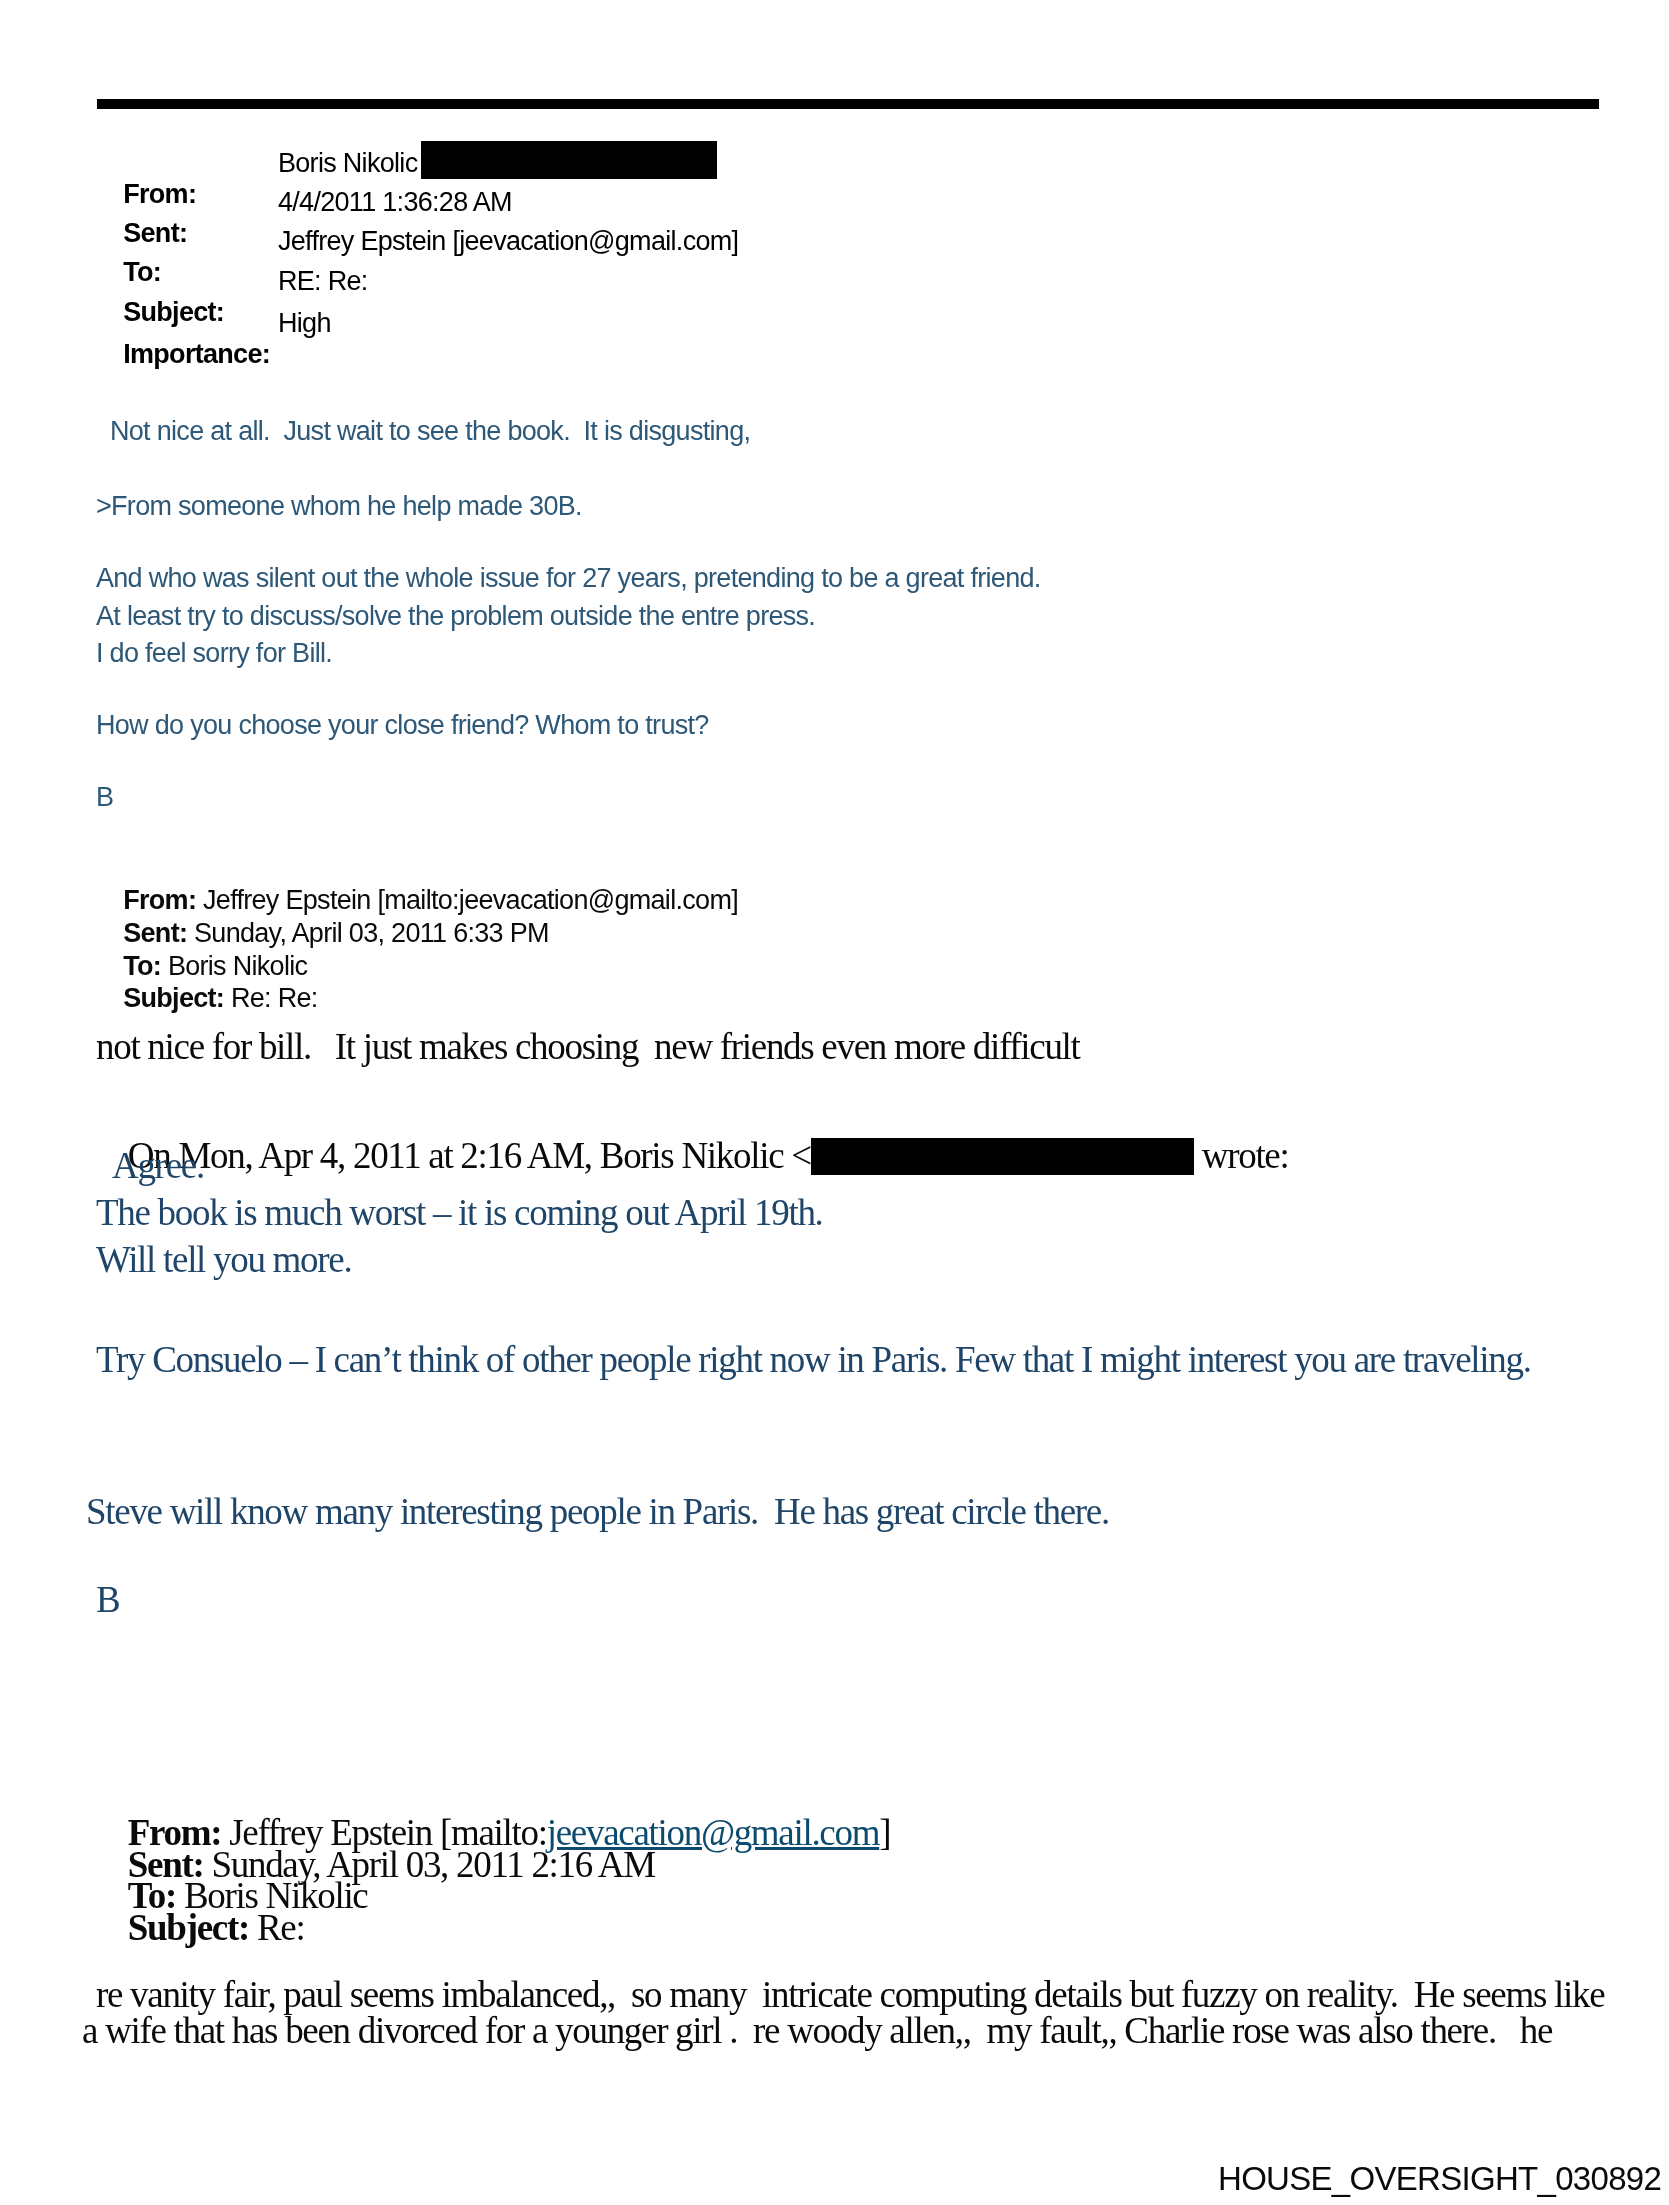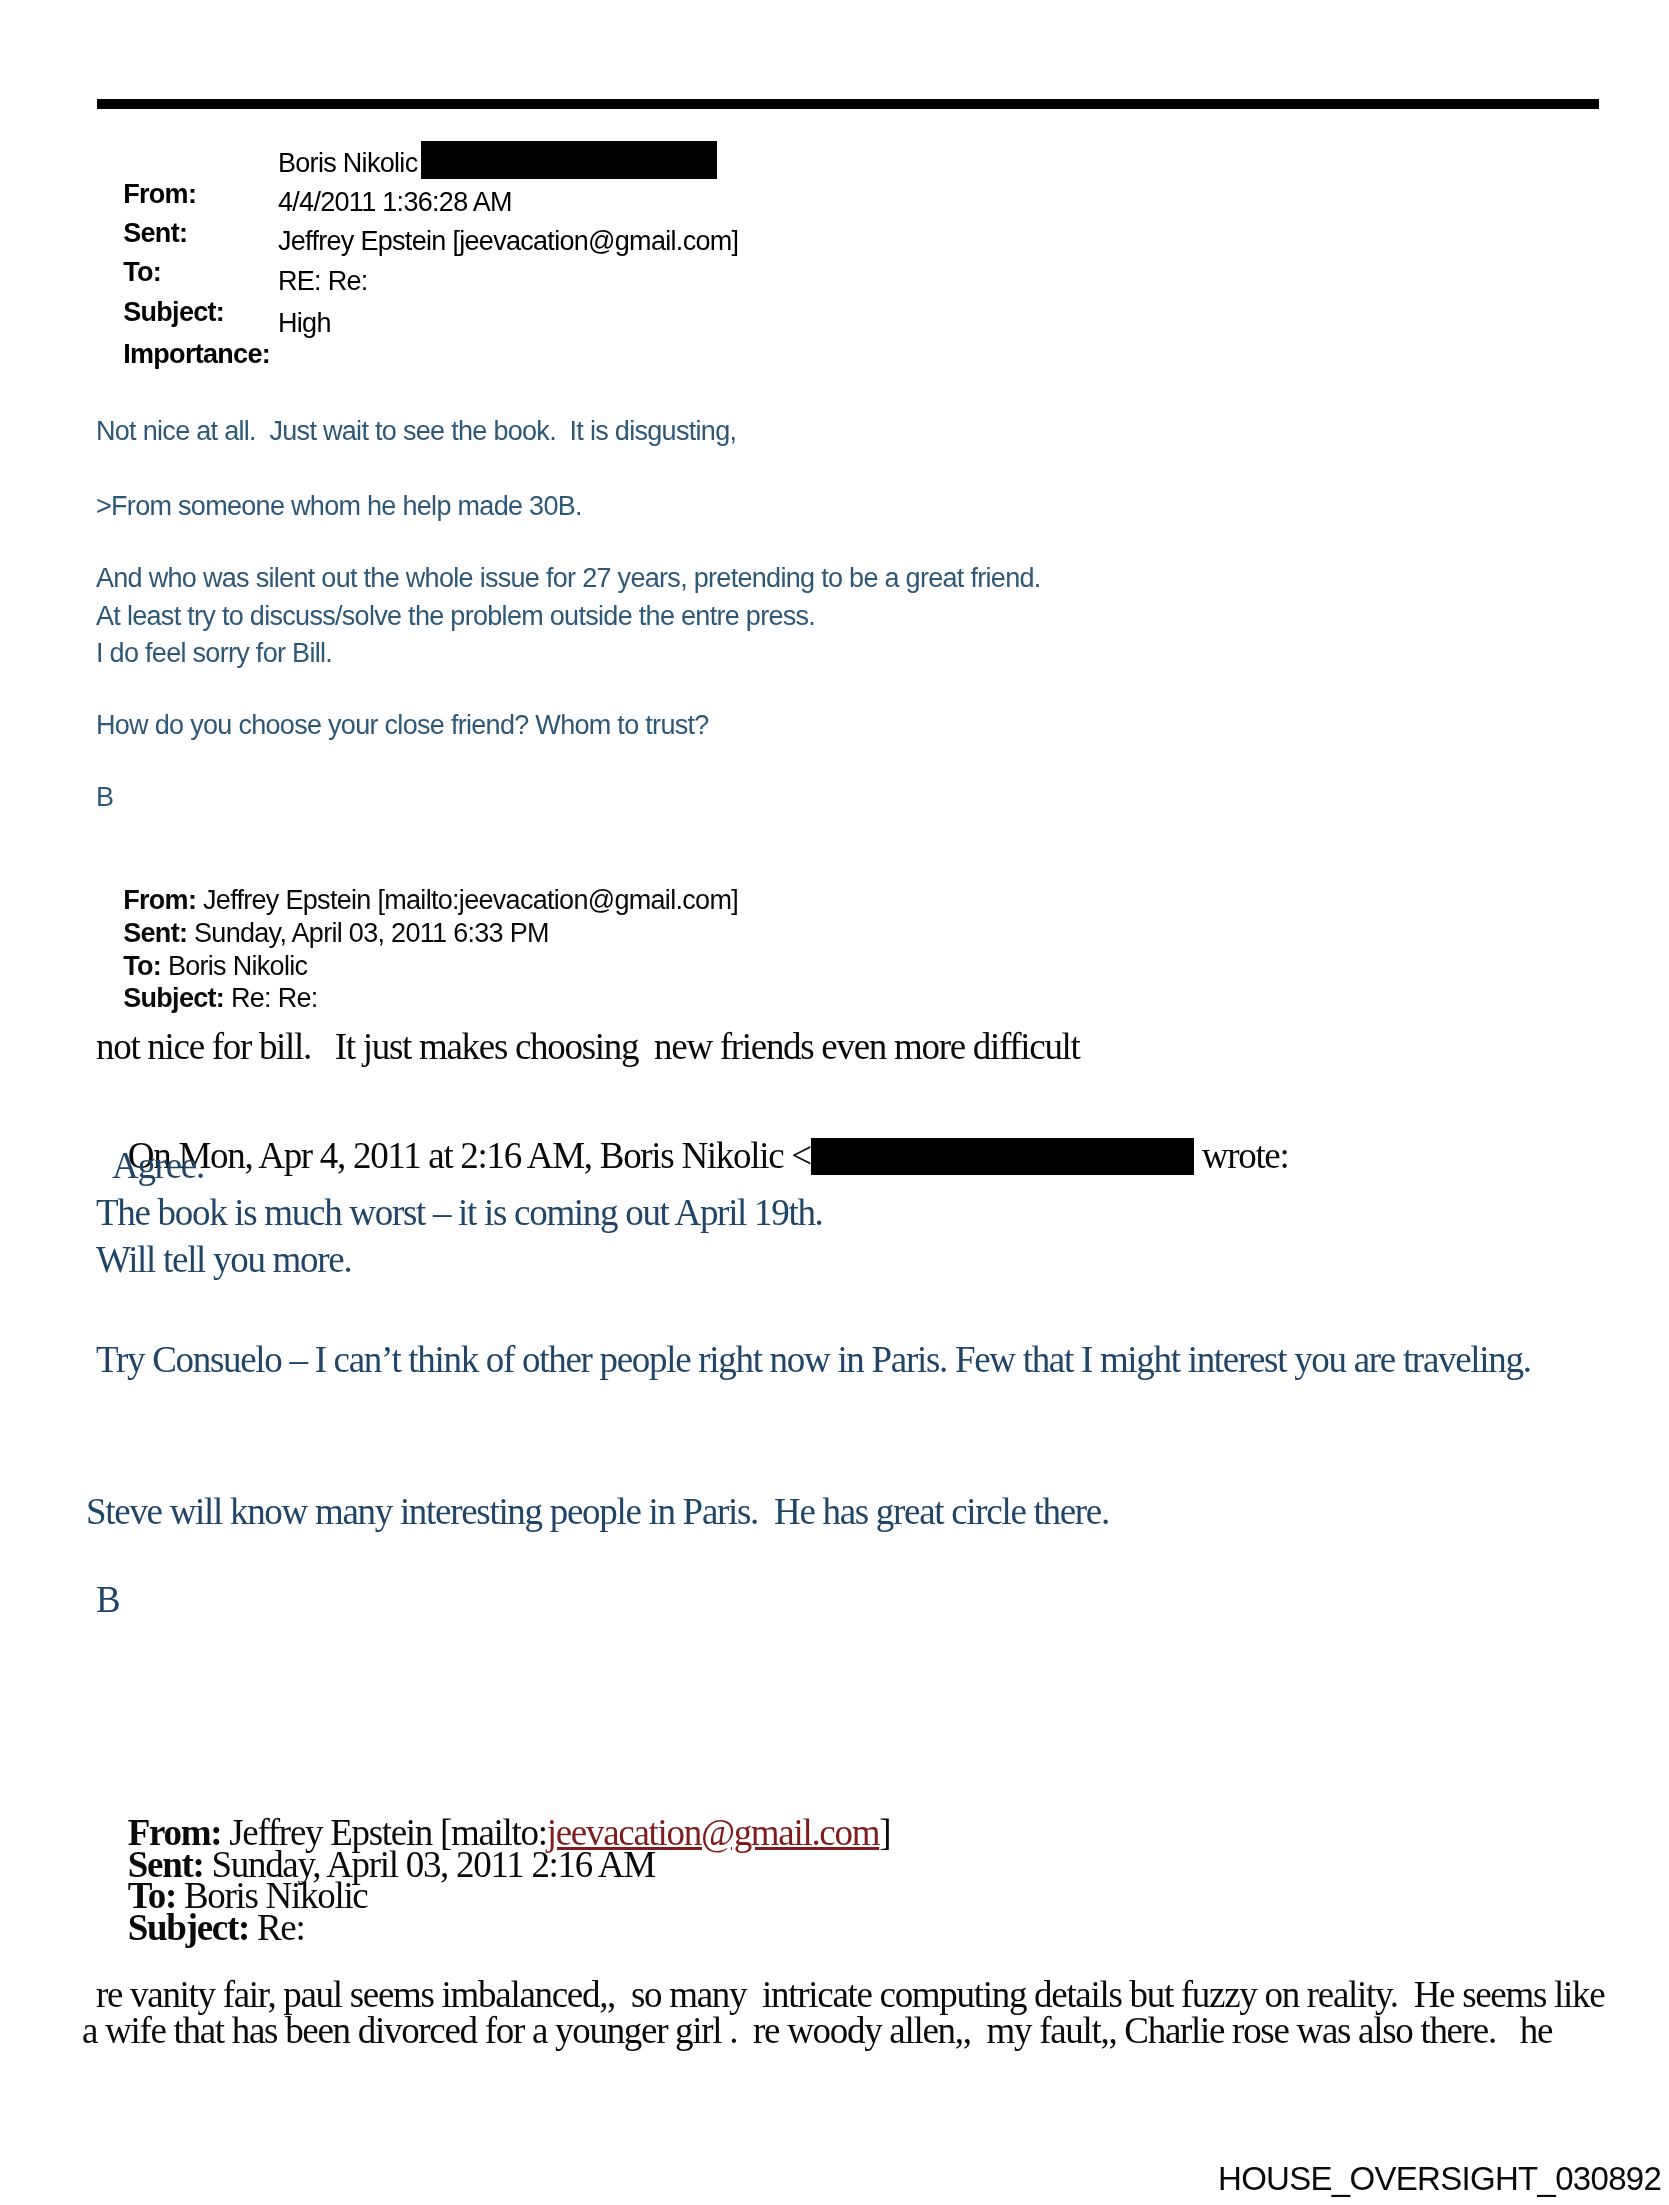--- a/index.html
+++ b/index.html
@@ -15,21 +15,21 @@
   .abs{position:absolute;white-space:pre;}
   .sans{font-family:"Liberation Sans", sans-serif;font-size:27px;letter-spacing:-0.7px;line-height:1.15;}
   .serif{font-family:"Liberation Serif", serif;font-size:37px;letter-spacing:-1.3px;line-height:1.15;}
   .bold{font-weight:bold;}
   .sans-blue{color:#2D5878;}
   .serif-blue{color:#1F4569;}
   .black{color:#0A0A0A;}
   .rule{position:absolute;left:97px;top:99px;width:1502px;height:9.8px;background:#000000;}
   .redaction{position:absolute;background:#000000;}
   .val{position:absolute;left:182px;top:0;}
-  .link{color:#7f1d1d;text-decoration:underline;}
+  .link{color:#0c4a6e;text-decoration:underline;}
   .box-inline{display:inline-block;width:383px;height:37px;background:#000000;vertical-align:-7.9px;}
   .footer{font-family:"Liberation Sans", sans-serif;font-size:33px;letter-spacing:-0.7px;}
 </style>
 </head>
 <body>
 
 <div class="page">
 
   <div class="rule"></div>
 
@@ -52,21 +52,21 @@
   <div class="abs sans" style="left:96px;top:266px;">
     <span class="bold">Subject:</span>
     <span class="val">RE: Re:</span>
   </div>
 
   <div class="abs sans" style="left:96px;top:308px;">
     <span class="bold">Importance:</span>
     <span class="val">High</span>
   </div>
 
-  <div class="abs sans sans-blue" style="left:96px;top:416px;text-align:right;">Not nice at all.  Just wait to see the book.  It is disgusting,</div>
+  <div class="abs sans sans-blue" style="left:110px;top:416px;text-align:right;">Not nice at all.  Just wait to see the book.  It is disgusting,</div>
   <div class="abs sans sans-blue" style="left:96px;top:491px;">&gt;From someone whom he help made 30B.</div>
   <div class="abs sans sans-blue" style="left:96px;top:563px;">And who was silent out the whole issue for 27 years, pretending to be a great friend.</div>
   <div class="abs sans sans-blue" style="left:96px;top:601px;">At least try to discuss/solve the problem outside the entre press.</div>
   <div class="abs sans sans-blue" style="left:96px;top:638px;">I do feel sorry for Bill.</div>
   <div class="abs sans sans-blue" style="left:96px;top:710px;">How do you choose your close friend? Whom to trust?</div>
   <div class="abs sans sans-blue" style="left:96px;top:782px;">B</div>
 
   <div class="abs sans black" style="left:96px;top:854px;">
     <span class="bold">From:</span><span> Jeffrey Epstein [mailto:jeevacation@gmail.com]</span>
   </div>

